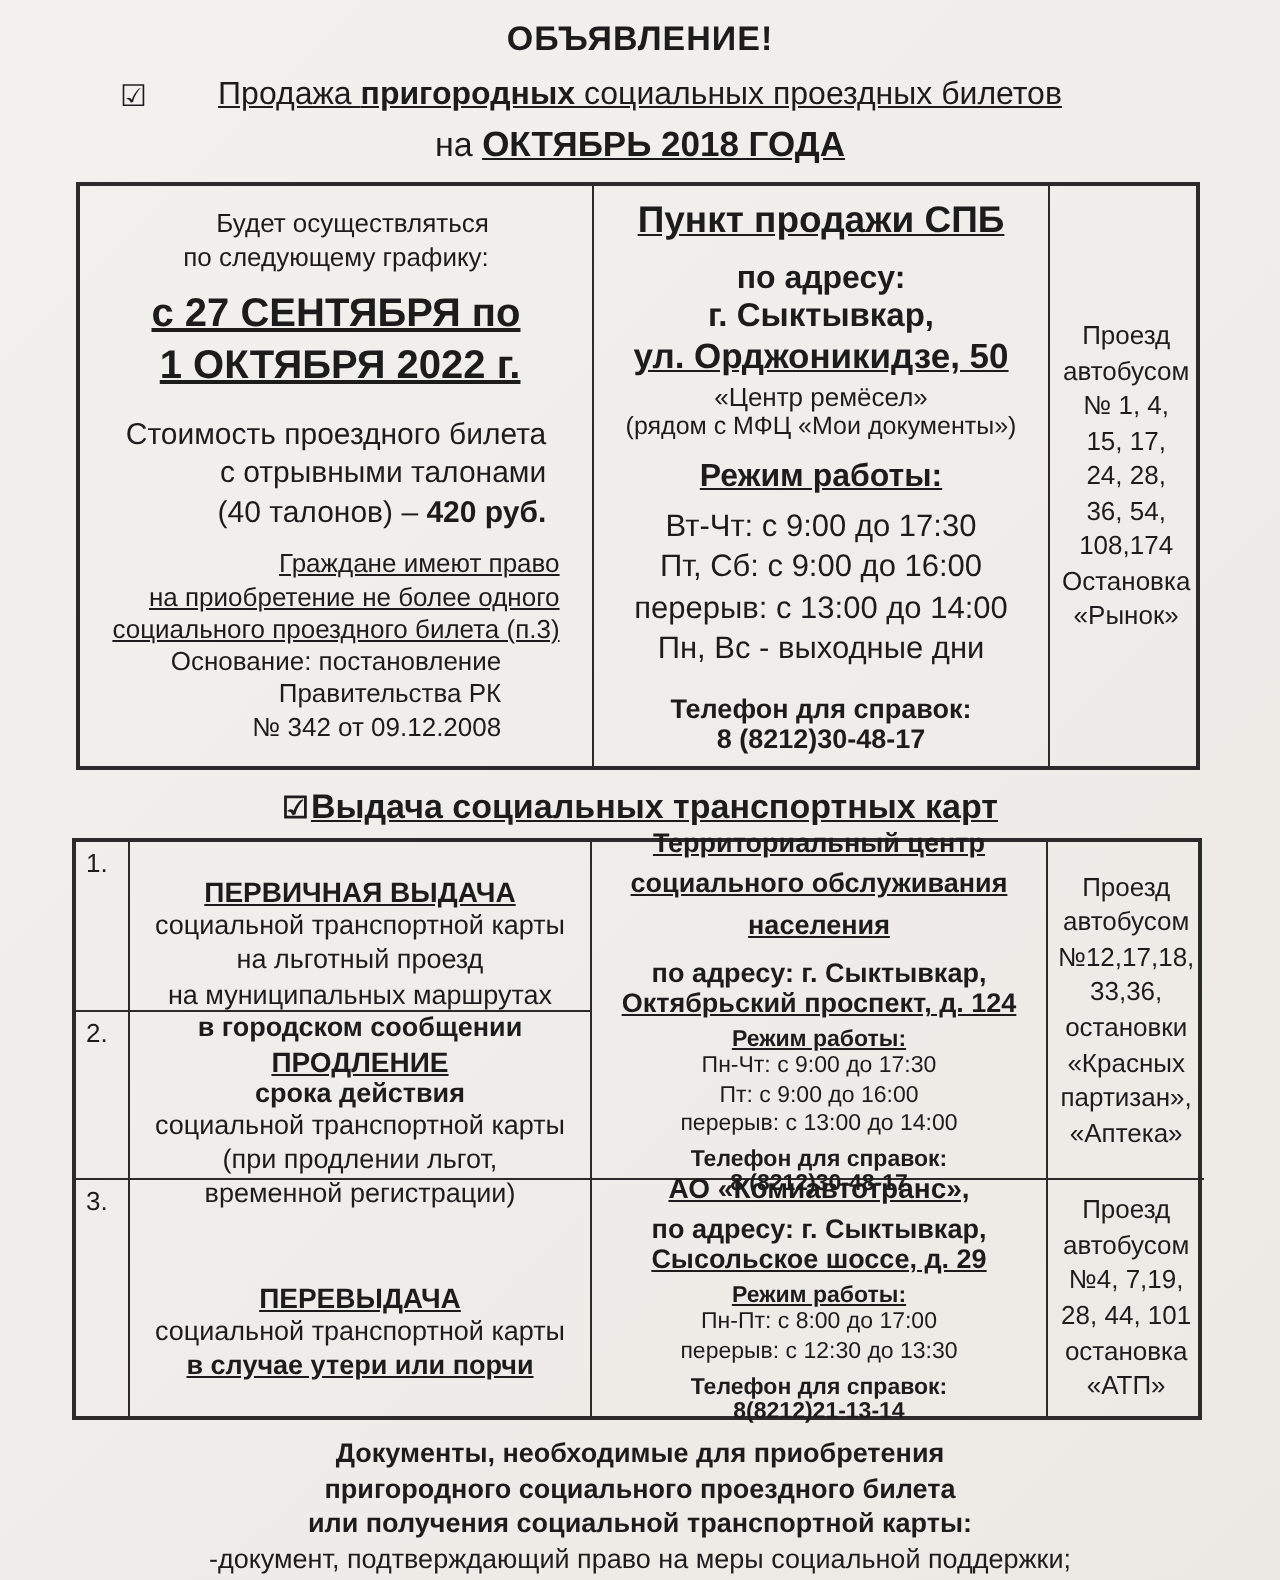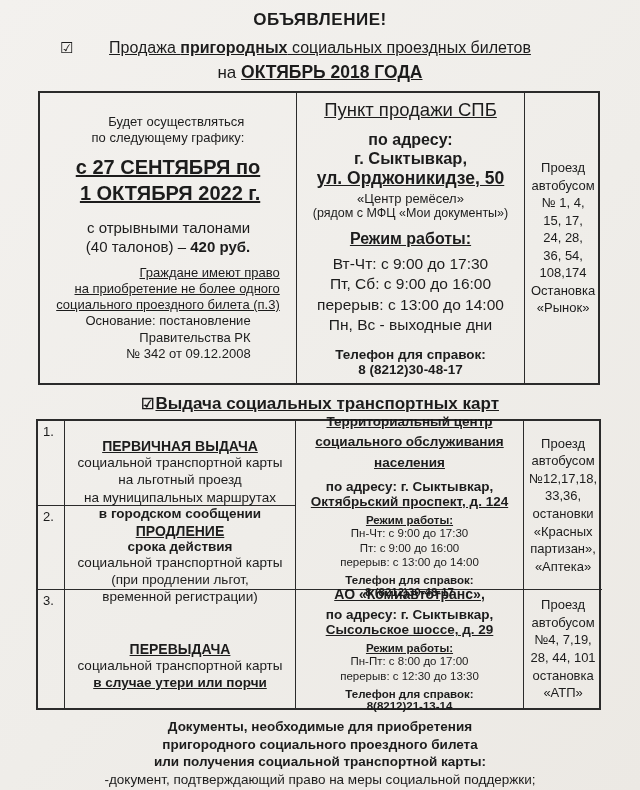--- a/index.html
+++ b/index.html
@@ -34,21 +34,21 @@
   }
   .cell{box-sizing:border-box;padding:4px 6px;display:flex;flex-direction:column;justify-content:center;align-items:center;text-align:center;}
   .t1-left{border-right:1.5px solid #2b2b2b;text-align:right;}
   .t1-center{border-right:1.5px solid #2b2b2b;}
   .t1-intro{font-size:13px;line-height:1.25;}
   .t1-dates{font-size:20px;font-weight:bold;line-height:1.3;margin:7px 0 12px 0;}
   .u-lines > div{text-decoration:underline;}
   .t1-price{font-size:15px;line-height:1.3;margin-bottom:8px;}
   .t1-note{font-size:13px;line-height:1.25;}
   .t1-basis{font-size:13px;line-height:1.25;}
-  .t1c-title{font-size:18.5px;font-weight:normal;text-decoration:underline;margin-bottom:10px;}
+  .t1c-title{font-size:18.5px;font-weight:bold;text-decoration:underline;margin-bottom:10px;}
   .t1c-addrlabel{font-size:16px;font-weight:bold;}
   .t1c-city{font-size:16.5px;font-weight:bold;}
   .t1c-street{font-size:17.5px;font-weight:bold;text-decoration:underline;}
   .t1c-building{font-size:13px;margin-top:2px;}
   .t1c-landmark{font-size:12.5px;}
   .t1c-hourstitle{font-size:16px;font-weight:bold;text-decoration:underline;margin:10px 0 6px 0;}
   .t1c-hours{font-size:15.5px;line-height:1.3;}
   .t1c-phonelabel{font-size:13.5px;font-weight:bold;margin-top:12px;}
   .t1c-phone{font-size:13.5px;font-weight:bold;}
   .t1-right{font-size:13px;line-height:1.35;}
@@ -119,20 +119,21 @@
     <div class="cell t1-left">
       <div class="t1-intro">
           <div>Будет осуществляться</div>
           <div>по следующему графику:</div>
         </div>
       <div class="t1-dates u-lines">
           <div>с 27 СЕНТЯБРЯ по</div>
           <div>1 ОКТЯБРЯ 2022 г.</div>
         </div>
       <div class="t1-price">
+        <div>Стоимость проездного билета</div>
         <div>с отрывными талонами</div>
         <div><span>(40 талонов) – </span><b>420 руб.</b></div>
       </div>
       <div class="t1-note u-lines">
           <div>Граждане имеют право</div>
           <div>на приобретение не более одного</div>
           <div>социального проездного билета (п.3)</div>
         </div>
       <div class="t1-basis">
           <div>Основание: постановление</div>

